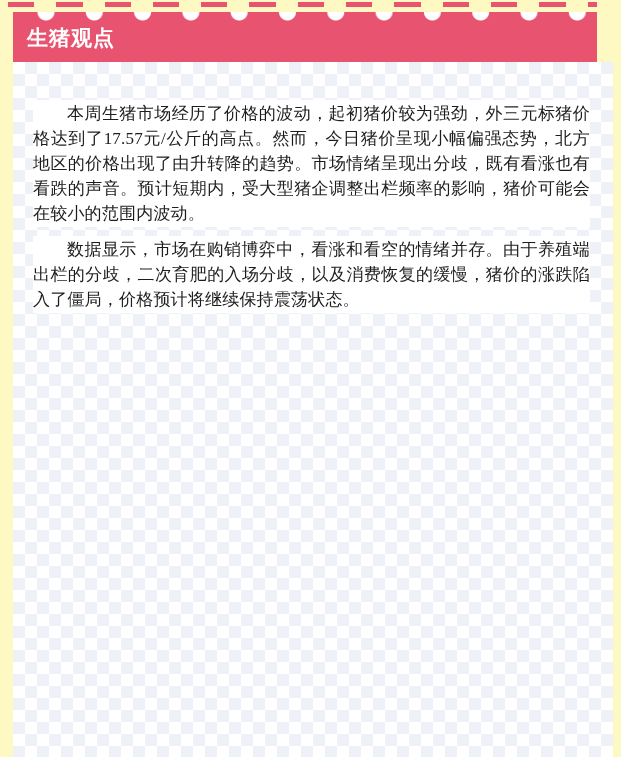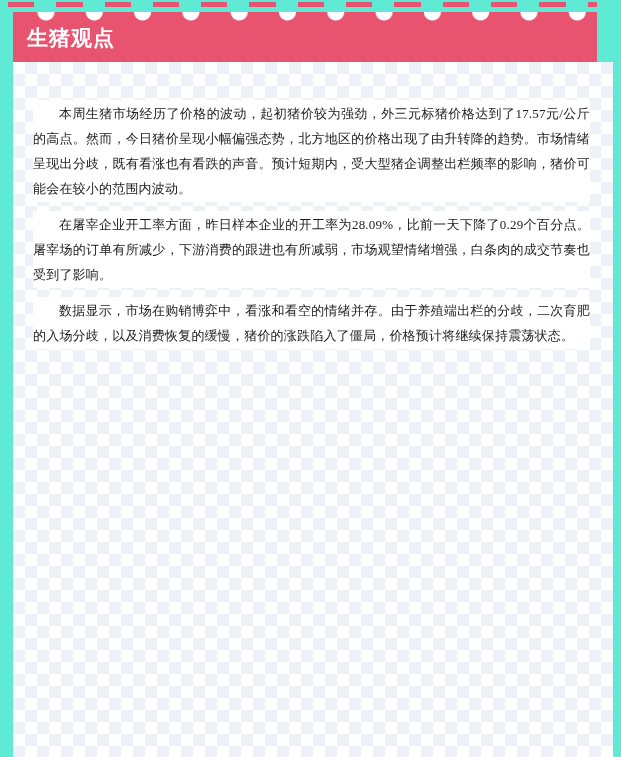--- a/index.html
+++ b/index.html
@@ -1,17 +1,17 @@
 <!DOCTYPE html>
 <html style="--accent: #e85470; --checker: #eef2f8; --text: #1c1c1c;"><head>
 <meta charset="utf-8">
 <style>
   html,body { margin:0; padding:0; background:#ffffff; }
   .page {
-    position:relative; width:621px; height:757px; background:#5eead4;
+    position:relative; width:621px; height:757px; background:#fef9c3;
     overflow:hidden;
     font-family:"Liberation Serif","DejaVu Serif",serif;
   }
   
   .perforation-dashes {
     position:absolute; left:8px; top:2px; width:589px; height:5px;
     background:repeating-linear-gradient(90deg,
       var(--accent) 0 26.3px, transparent 26.3px 48.3px);
   }
   
@@ -40,34 +40,33 @@
     position:absolute; left:13px; top:62px; width:600px; height:695px;
     background-color:#ffffff;
     background-image:conic-gradient(var(--checker) 0 25%, #ffffff 0 50%, var(--checker) 0 75%, #ffffff 0);
     background-size:24px 24px;
   }
   .article { padding:38px 23px 0 20px; }
   .para {
     width:557px; margin:0 0 9px 0; padding:1px 0;
     background:#ffffff;
     color:var(--text);
-    font-size:13px; line-height:25px;
+    font-size:17px; line-height:25px;
     text-align:justify; text-indent:2em;
     letter-spacing:0.2px;
   }
 </style>
 </head>
 <body>
 
 <div class="page">
   <div class="perforation-dashes"></div>
   <div class="header-band">
     <div class="scallops"></div>
     <h1 class="title">生猪观点</h1>
   </div>
   <div class="content">
     <div class="article">
         <p class="para">本周生猪市场经历了价格的波动，起初猪价较为强劲，外三元标猪价格达到了17.57元/公斤的高点。然而，今日猪价呈现小幅偏强态势，北方地区的价格出现了由升转降的趋势。市场情绪呈现出分歧，既有看涨也有看跌的声音。预计短期内，受大型猪企调整出栏频率的影响，猪价可能会在较小的范围内波动。</p>
-        <p class="para">在屠宰企业开工率方面，昨日样本企业的开工率为28.09%，比前一天下降了0.29个百分点。屠宰场的订单有所减少，下游消费的跟进也有所减弱，市场观望情绪增强，白条肉的成交节奏也受到了影响。</p>
         <p class="para">数据显示，市场在购销博弈中，看涨和看空的情绪并存。由于养殖端出栏的分歧，二次育肥的入场分歧，以及消费恢复的缓慢，猪价的涨跌陷入了僵局，价格预计将继续保持震荡状态。</p>
       </div>
   </div>
 </div>
 
 </body></html>

